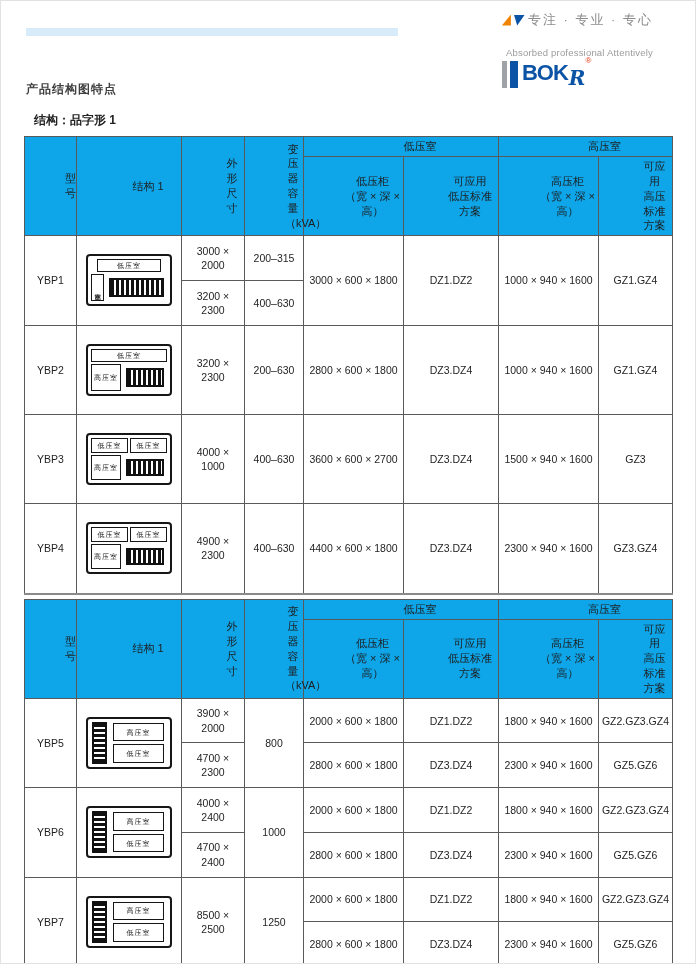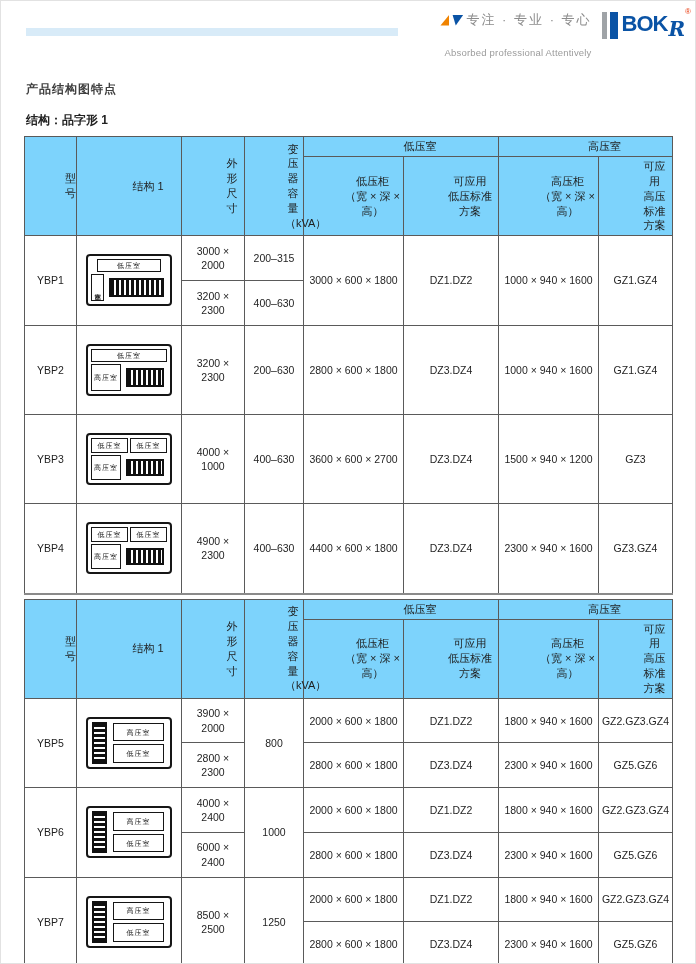--- a/index.html
+++ b/index.html
@@ -4,48 +4,48 @@
 <style>
   * { margin:0; padding:0; box-sizing:border-box; }
   html,body { background:#fff; }
   body { font-family:"Liberation Sans","DejaVu Sans",sans-serif; color:#222; }
   .page { position:relative; width:696px; height:964px; background:#fff;
           border:1px solid #e2e2e2; overflow:hidden; }
 
   
   .topbar { position:relative; height:58px; }
   .blue-strip { position:absolute; left:25px; top:27px; width:372px; height:8px; background:#d8ebf8; }
-  .brand { position:absolute; top:8px; right:4px; display:flex; align-items:flex-start; }
+  .brand { position:absolute; top:8px; right:32px; display:flex; align-items:flex-start;flex-direction:column; }
   .tagline-block { text-align:right; margin-right:10px; padding-top:2px; }
   .tagline-cn { font-size:13px; color:#8c8c8c; letter-spacing:2px; display:flex; align-items:center; justify-content:flex-end; gap:3px; }
   .tri { display:inline-block; width:11px; height:11px; }
   .tri-orange { background:#f08300; clip-path:polygon(0 100%, 100% 0, 100% 100%); width:9px; }
   .tri-blue { background:#0a53a5; clip-path:polygon(0 0, 100% 0, 30% 100%); }
   .tagline-en { font-size:9.5px; color:#9b9b9b; margin-top:18px; letter-spacing:0.2px; }
   .logo { display:flex; align-items:flex-start; }
   .bar { display:inline-block; height:27px; margin-top:3px; }
   .bar-gray { width:5px; background:#9fa3a7; margin-right:3px; }
   .bar-blue { width:8px; background:#0a53a5; margin-right:4px; }
   .logo-text { font-size:22px; line-height:30px; font-weight:800; color:#0a53a5; letter-spacing:-1px; }
   .logo-script { font-family:"DejaVu Serif","Liberation Serif",serif; font-style:italic; font-weight:bold;
                  font-size:20px; line-height:20px; color:#0a53a5; margin:10px 0 0 1px; }
   .logo-reg { font-size:8px; color:#e8380d; margin-top:-2px; }
 
   
   .content { padding:0 23px; }
   .page-title { font-size:12px; font-weight:700; color:#404040; letter-spacing:1px; margin:22px 0 14px 2px; }
-  .section-label { font-size:12px; font-weight:bold; color:#222; margin:0 0 7px 2px; }
+  .section-label { font-size:12px; font-weight:bold; color:#222; margin:0 0 7px 10px; }
   .section-gap { margin-top:20px; }
 
   
   table.spec { border-collapse:collapse; width:648px; table-layout:fixed; margin-bottom:4px;
                border-bottom:2px solid #8a8a8a; }
   .spec th, .spec td { border:1px solid #5a5a5a; text-align:center; vertical-align:middle;
                        padding:2px; white-space:pre-line; line-height:1.35; }
-  .spec thead th { background:#7dd3fc; font-weight:normal; font-size:11px; color:#1e1e1e;padding-left:40px; }
+  .spec thead th { background:#0ea5e9; font-weight:normal; font-size:11px; color:#1e1e1e;padding-left:40px; }
   .spec td { font-size:10.5px; color:#1e1e1e; }
   tr.hrow1 { height:20px; } tr.hrow2 { height:33px; }
   tr.r31 { height:31px; } tr.r56 { height:56px; } tr.r28 { height:28px; }
 
   
   .diag { width:86px; height:52px; border:2px solid #161616; border-radius:4px; margin:2px auto;
           padding:3px; display:flex; gap:2px; background:#fff; }
   .diag.col { flex-direction:column; }
   .diag.row { flex-direction:row; }
   .dbox { border:1px solid #161616; display:flex; align-items:center; justify-content:center;
@@ -179,21 +179,21 @@
               <div class="drow">
                 <div class="dbox w30">高压室</div>
                 <div class="tx-h"></div>
               </div>
             </div>
           </td>
           <td>4000 × 1000</td>
           <td>400–630</td>
           <td>3600 × 600 × 2700</td>
           <td>DZ3.DZ4</td>
-          <td>1500 × 940 × 1200</td>
+          <td>1500 × 940 × 1600</td>
           <td>GZ3</td>
         </tr>
         <tr class="r56">
           <td>YBP4</td>
           <td>
             <div class="diag col">
               <div class="drow top2">
                 <div class="dbox f1">低压室</div>
                 <div class="dbox f1">低压室</div>
               </div>
@@ -259,21 +259,21 @@
             </div>
           </td>
           <td>3900 × 2000</td>
           <td rowspan="2">800</td>
           <td>2000 × 600 × 1800</td>
           <td>DZ1.DZ2</td>
           <td>1800 × 940 × 1600</td>
           <td>GZ2.GZ3.GZ4</td>
         </tr>
         <tr class="r28">
-          <td>2800 × 2300</td>
+          <td>4700 × 2300</td>
           <td>2800 × 600 × 1800</td>
           <td>DZ3.DZ4</td>
           <td>2300 × 940 × 1600</td>
           <td>GZ5.GZ6</td>
         </tr>
         <tr class="r28">
           <td rowspan="2">YBP6</td>
           <td rowspan="2">
             <div class="diag row">
               <div class="tx-v"></div>
@@ -284,21 +284,21 @@
             </div>
           </td>
           <td>4000 × 2400</td>
           <td rowspan="2">1000</td>
           <td>2000 × 600 × 1800</td>
           <td>DZ1.DZ2</td>
           <td>1800 × 940 × 1600</td>
           <td>GZ2.GZ3.GZ4</td>
         </tr>
         <tr class="r28">
-          <td>6000 × 2400</td>
+          <td>4700 × 2400</td>
           <td>2800 × 600 × 1800</td>
           <td>DZ3.DZ4</td>
           <td>2300 × 940 × 1600</td>
           <td>GZ5.GZ6</td>
         </tr>
         <tr class="r28">
           <td rowspan="2">YBP7</td>
           <td rowspan="2">
             <div class="diag row">
               <div class="tx-v"></div>

